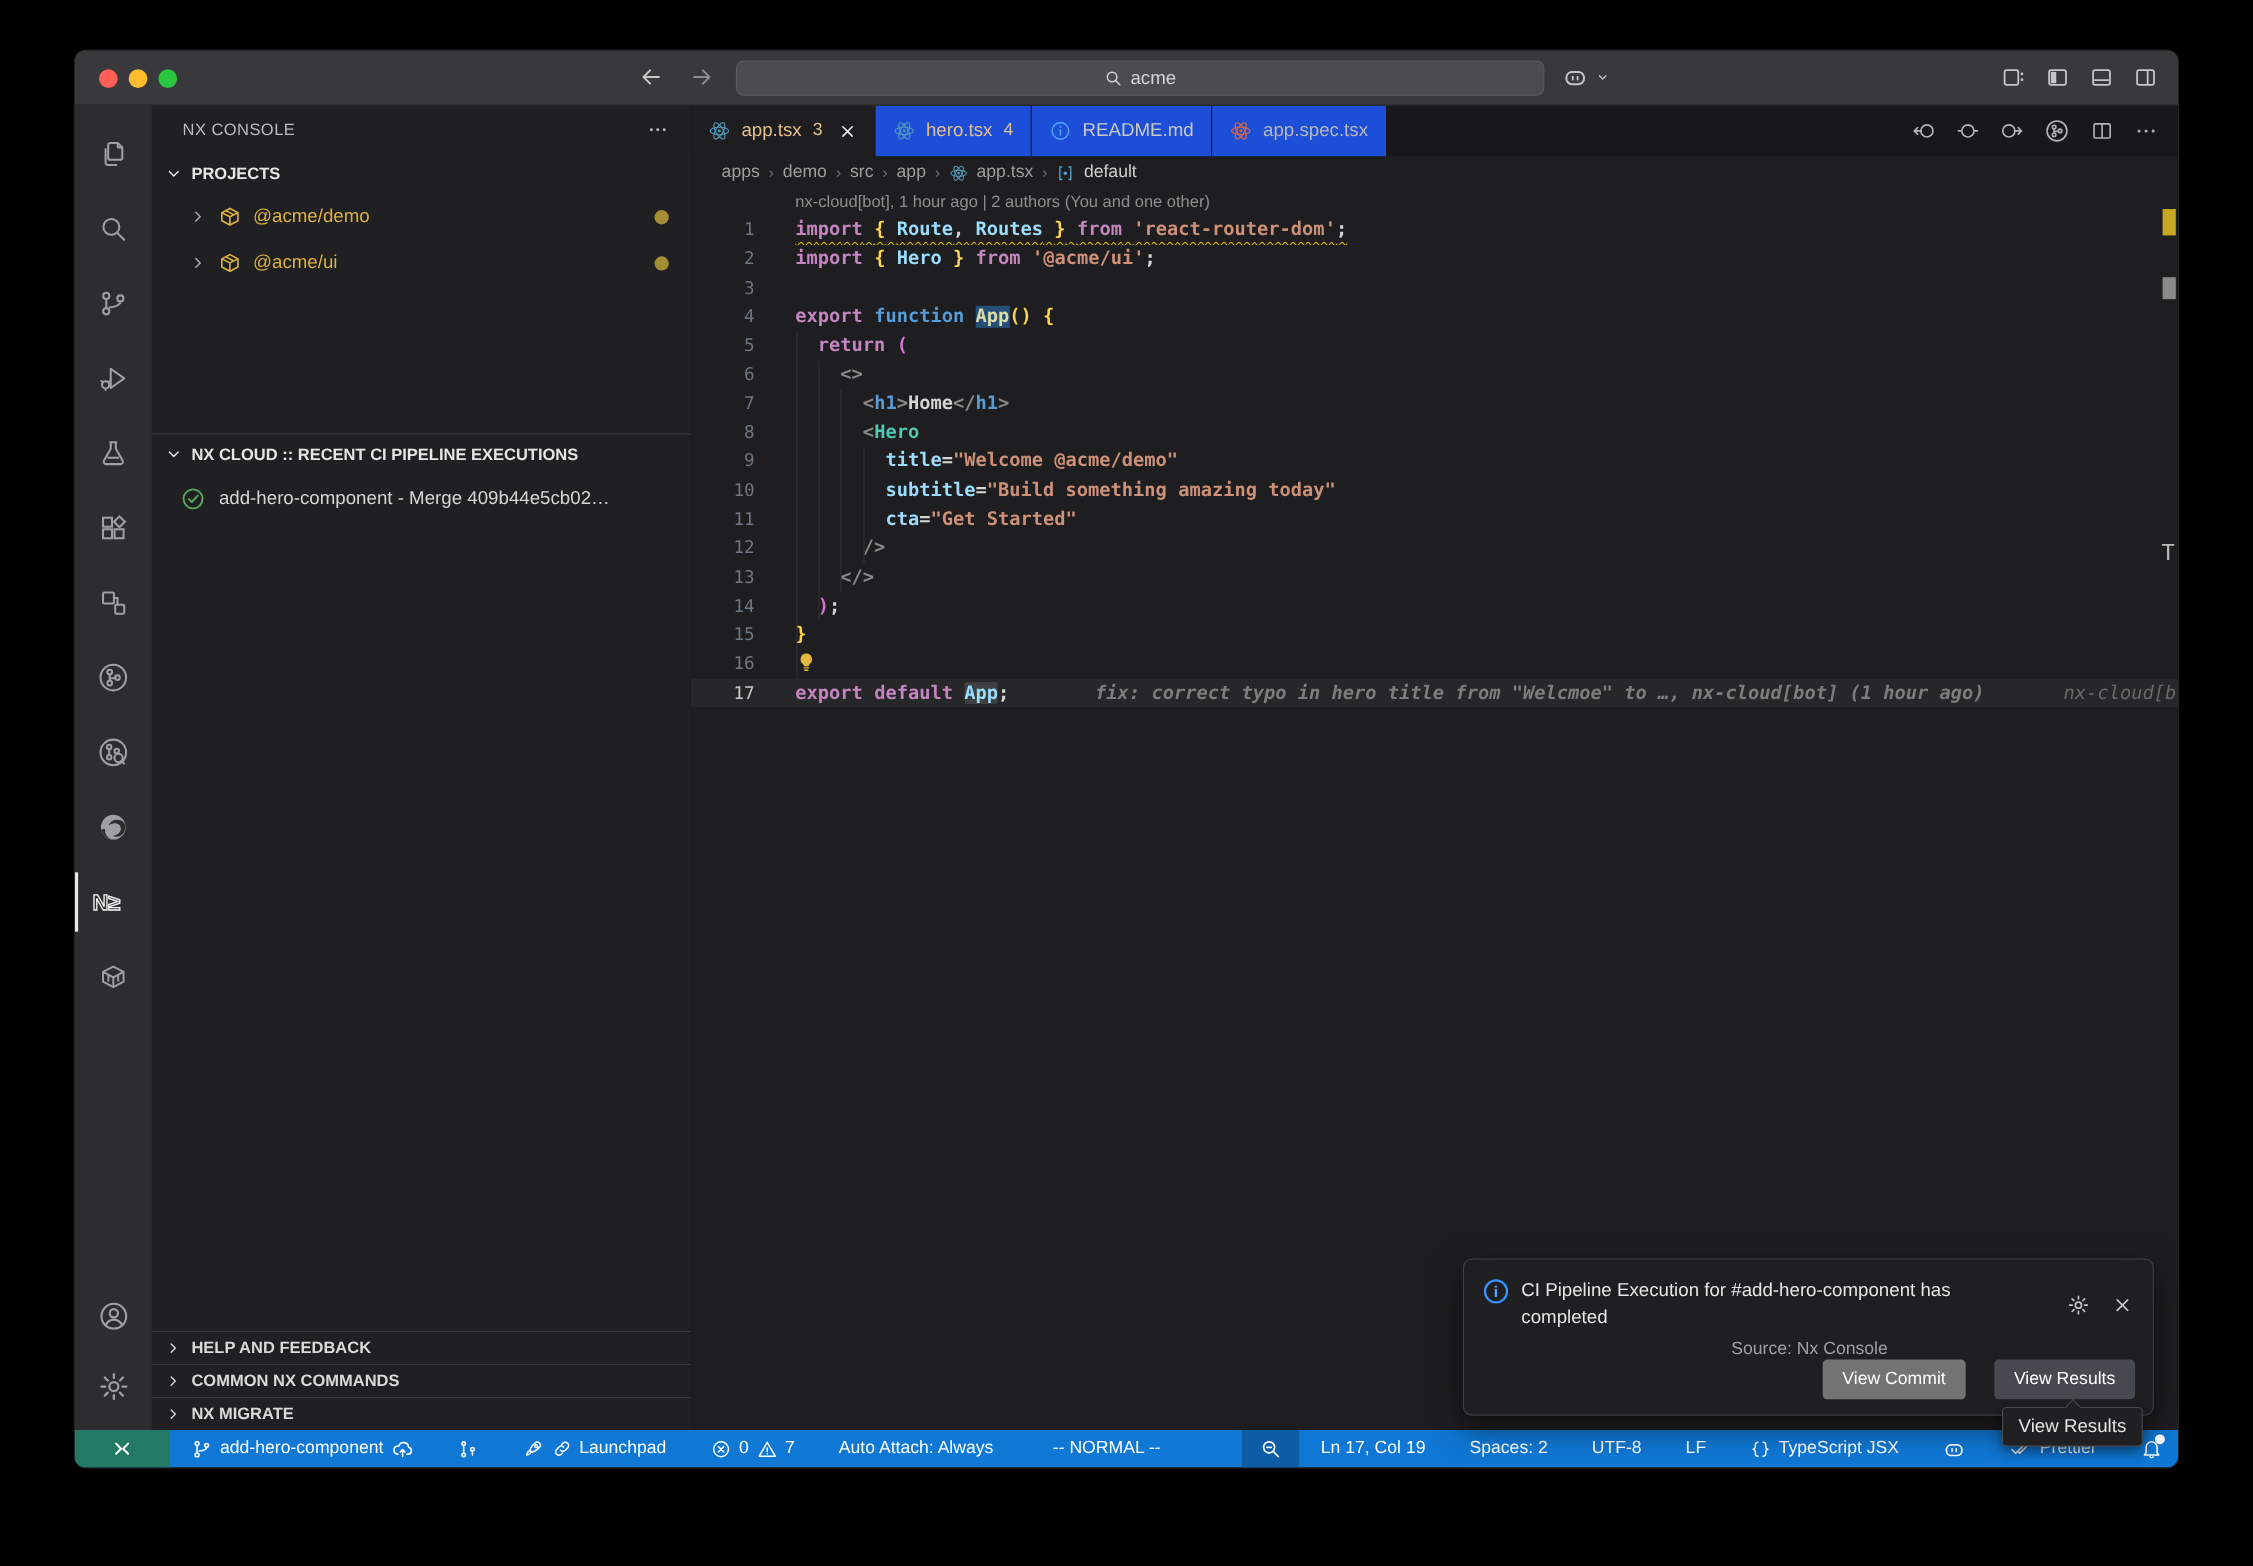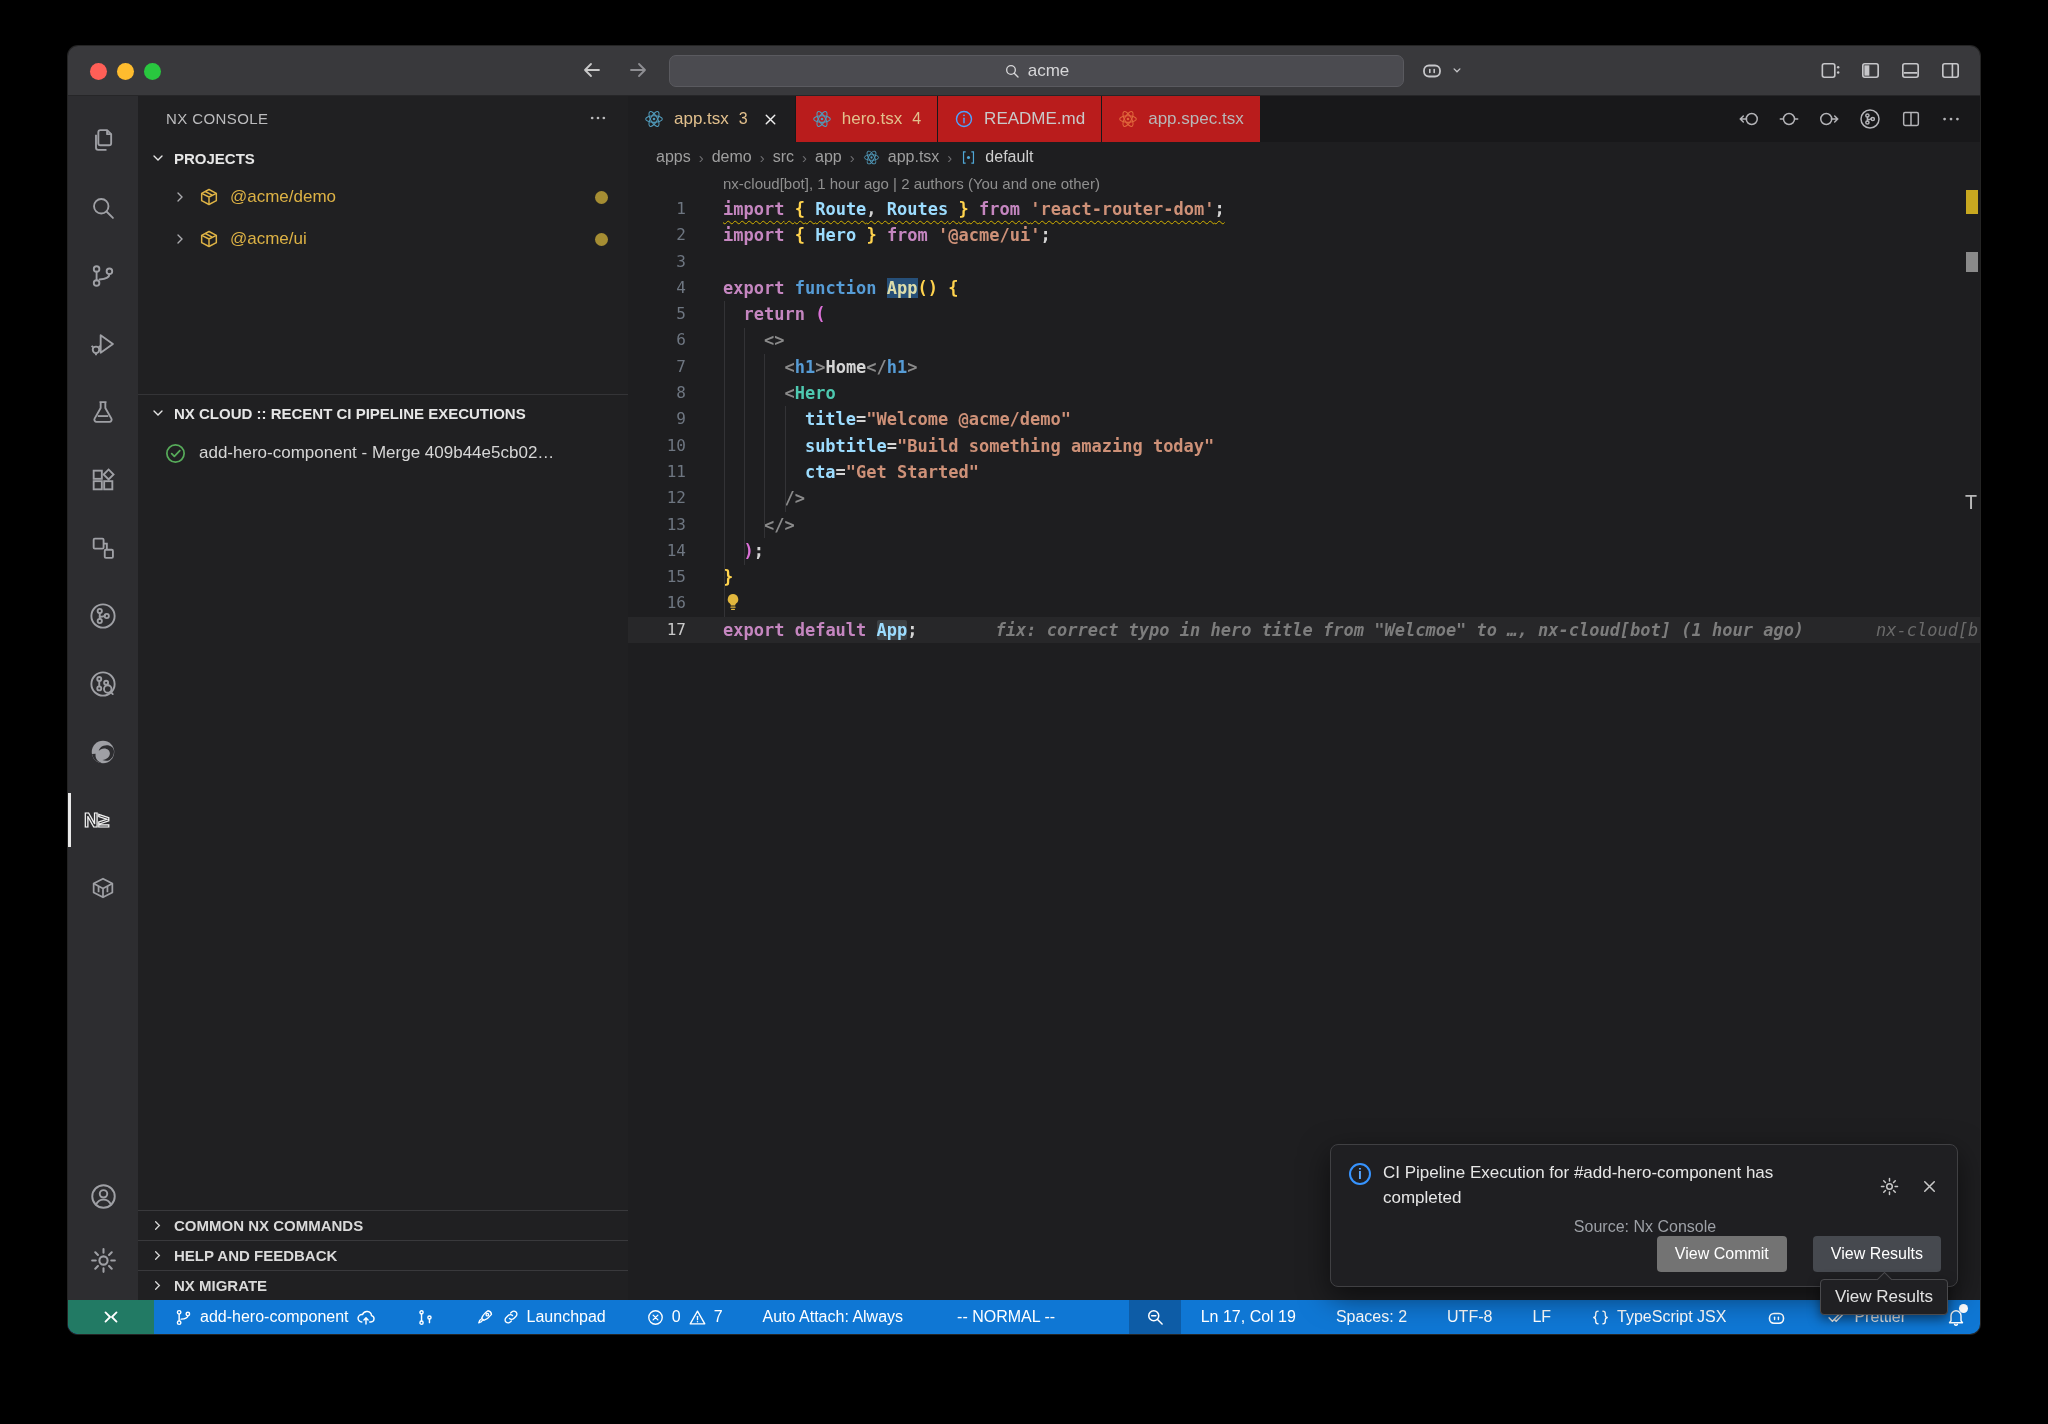--- a/index.html
+++ b/index.html
@@ -43,21 +43,21 @@
   .gold{color:#ddb245;}
   .tree-item .dot{margin-left:auto;width:13px;height:13px;border-radius:50%;background:#a58d33;}
   .cloud-section{margin-top:134px;border-top:1px solid #343437;}
   .cloud-item{height:44px;display:flex;align-items:center;gap:12px;padding:0 12px 0 26px;color:#d6d6d6;}
   .sb-bottom{margin-top:auto;}
   .sb-collapsed{height:30px;display:flex;align-items:center;gap:9px;padding:0 12px;border-top:1px solid #39393c;
                 color:#dadada;font-weight:700;font-size:15px;}
   
   .editor{flex:1 1 auto;display:flex;flex-direction:column;min-width:0;background:#1e1e20;}
   .tabbar{height:46px;background:#18181a;display:flex;align-items:stretch;flex:0 0 auto;}
-  .tab{display:flex;align-items:center;gap:10px;padding:0 16px;background:#b91c1c;margin-right:1px;font-size:17px;color:#b9b9b9;}
+  .tab{display:flex;align-items:center;gap:10px;padding:0 16px;background:#1d4ed8;margin-right:1px;font-size:17px;color:#b9b9b9;}
   .tab.active{background:#1e1e20;}
   .tab .badge{font-size:16px;}
   .mod{color:#e2c08d;}
   .tab .close{color:#f0f0f0;margin-left:4px;}
   .tab-actions{margin-left:auto;display:flex;align-items:center;gap:18px;padding-right:18px;color:#b4b4b8;}
   .breadcrumbs{height:30px;display:flex;align-items:center;gap:8px;padding-left:28px;color:#9f9f9f;font-size:16px;flex:0 0 auto;}
   .breadcrumbs .sep{color:#6f6f72;font-size:15px;}
   .code{position:relative;flex:1 1 auto;font-family:"DejaVu Sans Mono",monospace;font-size:17px;overflow:hidden;}
   .blame-header{height:24px;line-height:24px;padding-left:95px;color:#8f8f8f;font-size:15px;
                 font-family:"Liberation Sans",sans-serif;white-space:nowrap;}
@@ -389,29 +389,29 @@
         </div>
       </div>
 
       <div class="sb-bottom">
         <div class="sb-collapsed">
           <span class="icon">
                 <svg width="15" height="15" viewBox="0 0 24 24" fill="none" stroke="currentColor" stroke-width="2" stroke-linecap="round">
                   <path d="M9 6l6 6-6 6"></path>
                 </svg>
               </span>
-          <span>COMMON NX COMMANDS</span>
+          <span>HELP AND FEEDBACK</span>
         </div>
         <div class="sb-collapsed">
           <span class="icon">
                 <svg width="15" height="15" viewBox="0 0 24 24" fill="none" stroke="currentColor" stroke-width="2" stroke-linecap="round">
                   <path d="M9 6l6 6-6 6"></path>
                 </svg>
               </span>
-          <span>HELP AND FEEDBACK</span>
+          <span>COMMON NX COMMANDS</span>
         </div>
         <div class="sb-collapsed">
           <span class="icon">
                 <svg width="15" height="15" viewBox="0 0 24 24" fill="none" stroke="currentColor" stroke-width="2" stroke-linecap="round">
                   <path d="M9 6l6 6-6 6"></path>
                 </svg>
               </span>
           <span>NX MIGRATE</span>
         </div>
       </div>

